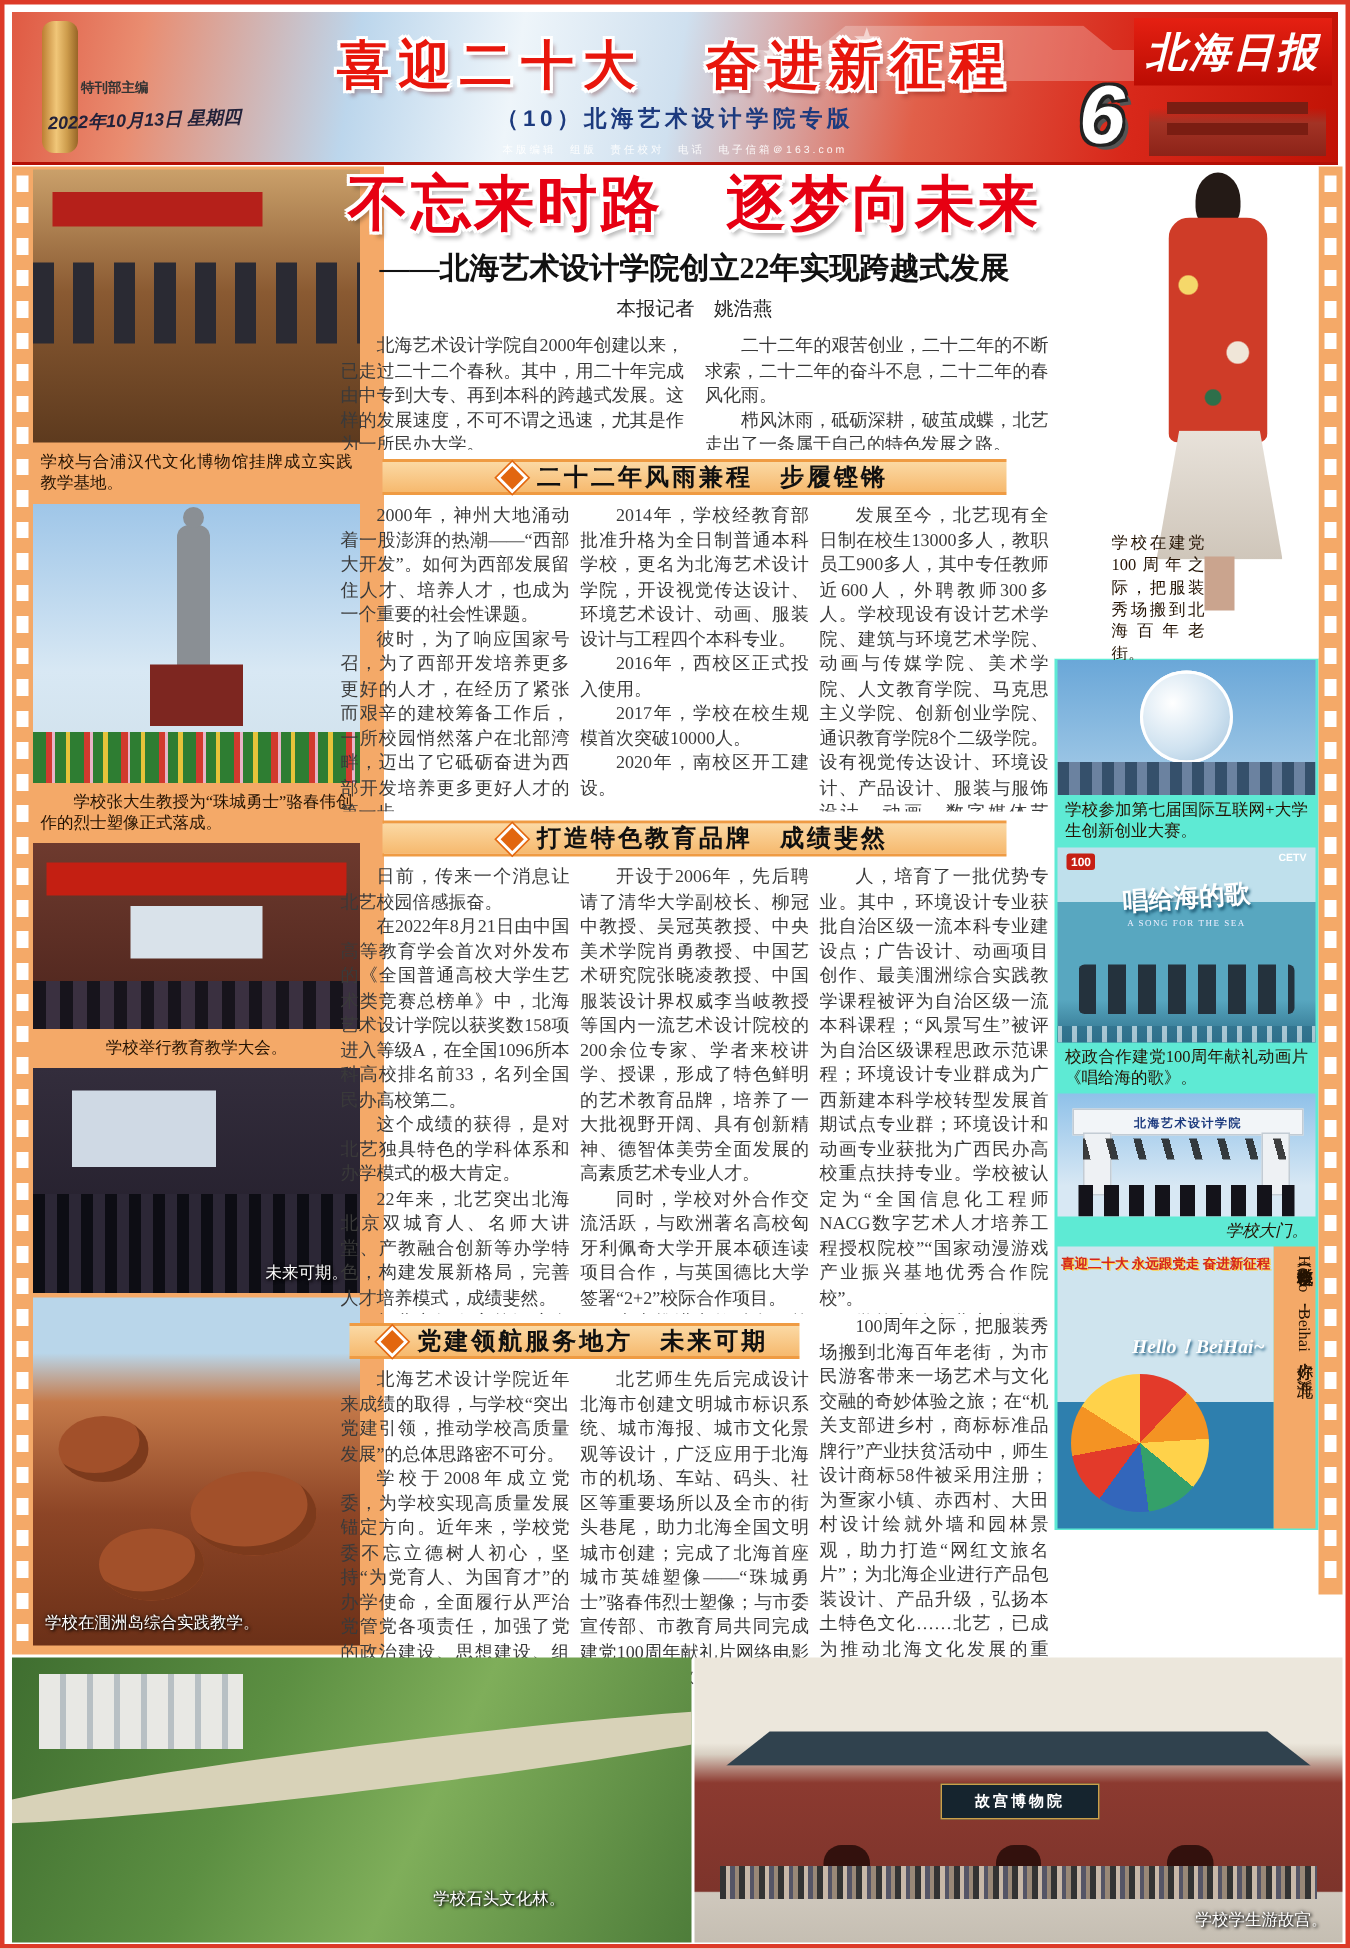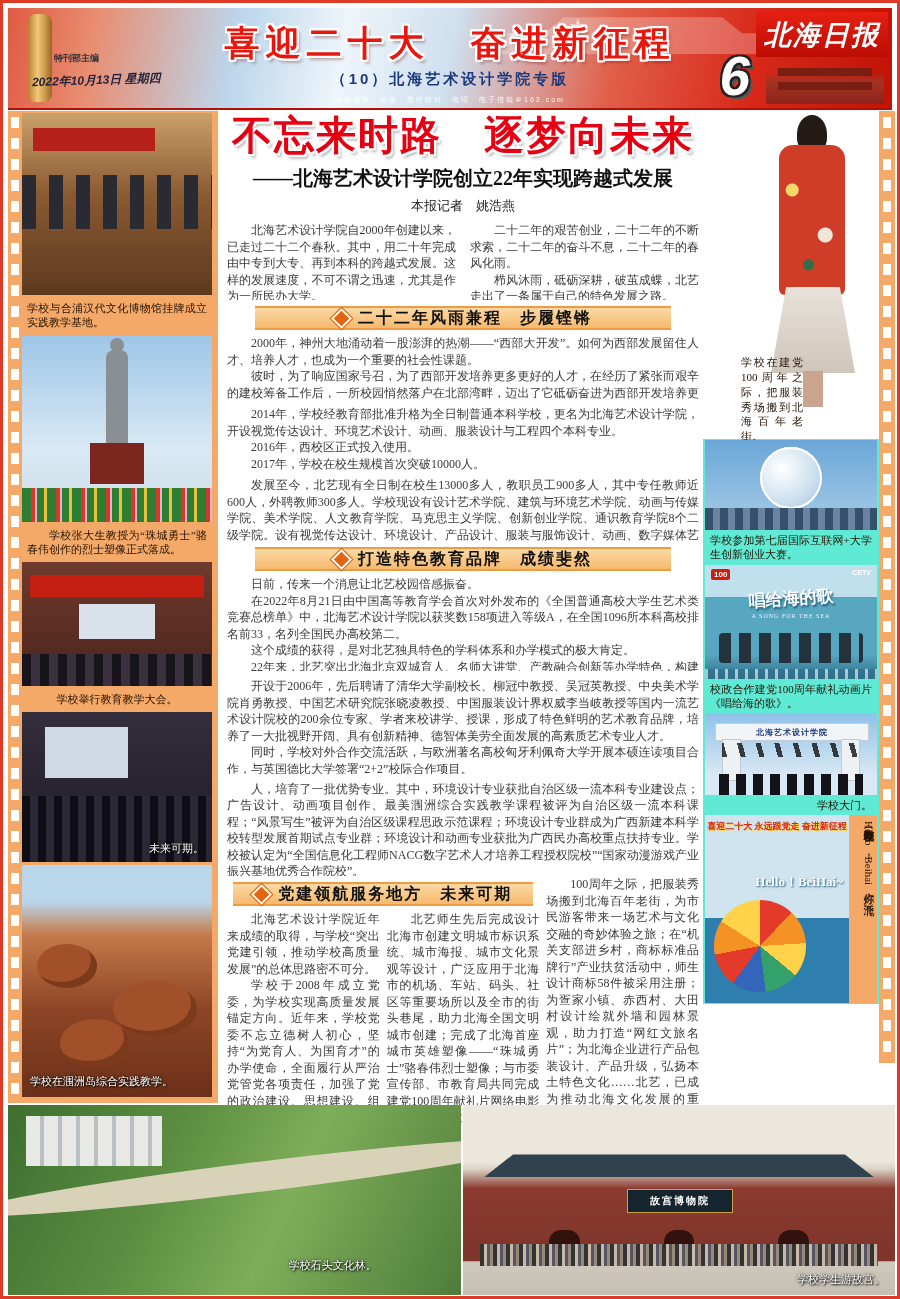--- a/index.html
+++ b/index.html
@@ -21,21 +21,21 @@
   .contact-line{position:absolute;left:0;right:0;top:87px;text-align:center;font-size:7px;letter-spacing:2px;color:rgba(255,255,255,.9);font-family:"Liberation Sans",sans-serif;}
   .masthead{position:absolute;right:4px;top:4px;width:132px;height:45px;display:flex;align-items:center;justify-content:center;
     background:linear-gradient(180deg,#e52012,#bb0c03);color:#fff;font-size:27px;font-weight:900;font-style:italic;letter-spacing:2px;}
   .page-number{position:absolute;right:142px;top:36px;font-size:55px;font-weight:900;font-style:italic;color:#fff;font-family:"Liberation Sans",sans-serif;
     text-shadow:-2px -2px 0 #222,2px -2px 0 #222,-2px 2px 0 #222,2px 2px 0 #222,4px 4px 0 #555;}
   .gate-deco{position:absolute;right:8px;top:56px;width:118px;height:40px;
     background:linear-gradient(180deg,rgba(0,0,0,0) 0 20%,#a33325 45%,#8c2318 100%);}
   .gate-deco:before{content:"";position:absolute;left:10%;top:10%;width:80%;height:8px;background:#7a1d12;box-shadow:0 14px 0 0 #7a1d12;}
   
   .strip{position:absolute;background:#f4a968;}
-  .strip-left{left:5px;top:108px;width:210px;height:992px;padding:2px 6px 2px 14px;box-sizing:border-box;display:flex;flex-direction:column;gap:3px;}
+  .strip-left{left:5px;top:108px;width:248px;height:992px;padding:2px 16px 2px 14px;box-sizing:border-box;display:flex;flex-direction:column;gap:3px;}
   .perf{position:absolute;top:6px;bottom:6px;width:8px;background-image:repeating-linear-gradient(180deg,#fff 0 11px,rgba(255,255,255,0) 11px 21px);}
   .perf-l{left:3px;}
   .photo{position:relative;overflow:hidden;flex:0 0 auto;}
   .caption{font-size:11px;line-height:1.3;color:#241303;padding:3px 5px;text-align:justify;}
   .caption.ind{text-indent:2em;}
   .ovl-cap{position:absolute;font-size:11px;color:#fff;text-shadow:0 0 3px #000,1px 1px 2px #000;}
   
   .ph-museum{height:182px;background:linear-gradient(180deg,#caa06a 0%,#8a5a32 45%,#5d3a1e 100%);}
   .ph-museum .redbanner{position:absolute;left:6%;top:8%;width:64%;height:13%;background:#b5201a;}
   .ph-museum .people{position:absolute;left:0;top:34%;width:100%;height:30%;background:repeating-linear-gradient(90deg,#2a2a33 0 14px,rgba(0,0,0,0) 14px 27px);}
@@ -62,54 +62,54 @@
   .model-dress{position:absolute;left:20px;top:30px;width:66px;height:150px;border-radius:14px 14px 6px 6px;
      background:radial-gradient(circle at 20% 30%,#f5d86a 0 6px,rgba(0,0,0,0) 7px),radial-gradient(circle at 70% 60%,#f0e6d8 0 7px,rgba(0,0,0,0) 8px),radial-gradient(circle at 45% 80%,#2e6f4a 0 5px,rgba(0,0,0,0) 6px),#cf3c28;}
   .model-skirt{position:absolute;left:12px;top:172px;width:84px;height:86px;background:linear-gradient(180deg,#e8e2da,#cfc6ba);clip-path:polygon(18% 0,82% 0,100% 100%,0 100%);}
   .model-legs{position:absolute;left:44px;top:256px;width:20px;height:36px;background:#caa48e;}
   .model-cap{position:absolute;left:2px;top:244px;width:62px;font-size:11px;line-height:1.35;color:#241303;text-align:justify;margin-left:36px;}
   .rphoto-block{background:#5eead4;padding:1px 2px;}
   .ph-globe{height:90px;background:linear-gradient(180deg,#6aa7d8,#a8cde8);}
   .ph-globe .sphere{position:absolute;left:32%;top:8%;width:62px;height:62px;border-radius:50%;
      background:radial-gradient(circle at 35% 35%,#ffffff,#cfe2f0 55%,#9fc0da);box-shadow:inset 0 0 0 2px #fff,inset 0 14px 0 -12px #fff,inset 0 -14px 0 -12px #fff;}
   .ph-globe .crowd{position:absolute;left:0;bottom:0;width:100%;height:24%;background:repeating-linear-gradient(90deg,#35506b 0 8px,#6b82a0 8px 15px);}
-  .ph-poster{height:114px;background:linear-gradient(180deg,#bfe0ec 0 28%,#58a7c0 28% 78%,#2e6f8a 100%);}
+  .ph-poster{height:130px;background:linear-gradient(180deg,#bfe0ec 0 28%,#58a7c0 28% 78%,#2e6f8a 100%);}
   .poster-badge{position:absolute;left:6px;top:4px;font-size:8px;font-weight:bold;color:#fff;background:#c62015;padding:1px 3px;border-radius:2px;font-family:"Liberation Sans",sans-serif;}
   .poster-cetv{position:absolute;right:6px;top:4px;font-size:7px;font-weight:bold;color:#fff;font-family:"Liberation Sans",sans-serif;}
   .poster-title{position:absolute;left:0;right:0;top:22px;text-align:center;font-size:17px;font-weight:900;color:#fff;transform:rotate(-4deg);text-shadow:1px 2px 2px #1d5a74;}
   .poster-sub{position:absolute;left:0;right:0;top:48px;text-align:center;font-size:6px;color:#eef;letter-spacing:1px;}
   .ph-poster .kids{position:absolute;left:8%;bottom:14%;width:84%;height:26%;background:repeating-linear-gradient(90deg,#24323d 0 12px,rgba(0,0,0,0) 12px 20px);border-radius:4px;}
   .ph-poster .credits{position:absolute;left:0;bottom:0;width:100%;height:8%;background:repeating-linear-gradient(90deg,#d8e6ec 0 3px,#2e6f8a 3px 10px);opacity:.7;}
   .ph-gate{height:82px;background:linear-gradient(180deg,#8fc1e9,#d8e8f4 75%);}
   .gate-beam{position:absolute;left:6%;top:12%;width:88%;height:20%;background:#f2f5f8;border:1px solid #c3ccd4;display:flex;align-items:center;justify-content:center;}
   .gate-name{font-size:8px;letter-spacing:1px;color:#1c3a7e;font-weight:bold;white-space:nowrap;}
   .gate-col{position:absolute;top:32%;width:10%;height:48%;background:#eef1f4;border:1px solid #c3ccd4;}
   .gate-caps{position:absolute;left:10%;top:36%;width:80%;height:18%;background:repeating-linear-gradient(75deg,#111 0 5px,rgba(0,0,0,0) 5px 18px);opacity:.8;}
   .gate-grads{position:absolute;left:8%;bottom:0;width:84%;height:26%;background:repeating-linear-gradient(90deg,#14131a 0 10px,rgba(0,0,0,0) 10px 17px);}
   .balloon-row{display:flex;height:188px;}
   .ph-balloon{flex:1;background:linear-gradient(180deg,#cfe4ee 0 55%,#2e7fae 55% 100%);}
   .balloon{position:absolute;left:6%;bottom:6%;width:92px;height:92px;border-radius:50%;
     background:conic-gradient(#e33a2a 0 12%,#f49323 12% 24%,#ffd24a 24% 36%,#34a06a 36% 48%,#3366bb 48% 60%,#e33a2a 60% 72%,#f49323 72% 84%,#ffd24a 84% 100%);}
   .balloon-slogan{position:absolute;left:0;right:0;top:5px;text-align:center;font-size:9px;font-weight:bold;color:#d5261a;text-shadow:1px 1px 0 #ffd24a;white-space:nowrap;}
-  .balloon-hello{position:absolute;right:6px;top:58px;font-size:13px;font-weight:bold;color:#fff;text-shadow:1px 1px 2px #17597e;}
+  .balloon-hello{position:absolute;right:6px;top:58px;font-size:13px;font-style:italic;font-weight:bold;color:#fff;text-shadow:1px 1px 2px #17597e;}
   .vert-cap{width:28px;background:#f4a968;color:#241303;font-size:11px;line-height:1.2;writing-mode:vertical-rl;padding:6px 2px;box-sizing:border-box;}
   
   .center{position:absolute;left:224px;top:108px;width:472px;height:988px;}
   .headline-title{margin-top:4px;text-align:center;font-size:40px;line-height:1.05;font-weight:900;letter-spacing:2px;color:#e60012;font-family:Liberation Serif, serif;
     text-shadow:-2px -2px 0 #fff,2px -2px 0 #fff,-2px 2px 0 #fff,2px 2px 0 #fff,0 -2px 0 #fff,0 2px 0 #fff,-2px 0 0 #fff,2px 0 0 #fff,3px 4px 3px rgba(0,0,0,.28);}
   .headline-sub{margin-top:8px;text-align:center;font-size:20px;font-weight:bold;color:#111;}
   .byline{margin-top:5px;text-align:center;font-size:13px;color:#222;}
   .intro{display:flex;gap:14px;margin-top:7px;height:78px;overflow:hidden;}
   .intro > div{flex:1;overflow:hidden;}
   .col p,.intro p{margin:0;text-indent:2em;text-align:justify;font-size:12px;line-height:16.5px;color:#3a3a3a;}
   .sec-head{display:flex;align-items:center;justify-content:center;gap:9px;height:20px;margin:6px auto 5px;width:88%;
     background:linear-gradient(180deg,#fbd9a4,#f6b96e);border-top:2px solid #ef9b43;border-bottom:2px solid #ef9b43;
     font-weight:bold;font-size:16px;letter-spacing:2px;color:#101010;font-family:"Liberation Sans",sans-serif;}
   .diamond{width:11px;height:11px;background:#e2660f;border:2px solid #fff;outline:1px solid #e2660f;transform:rotate(45deg);flex:0 0 auto;}
-  .cols3{display:flex;gap:7px;overflow:hidden;flex-direction:column;}
+  .cols3{display:flex;gap:7px;overflow:hidden;}
   .cols3 .col{flex:1;overflow:hidden;}
   .h-sec1{height:206px;}
   .h-sec2{height:300px;}
   .sec3{display:grid;grid-template-columns:1fr 1fr 1fr;column-gap:7px;height:252px;overflow:hidden;}
   .sec3 .sec-head{grid-column:1/3;width:96%;}
   .sec3 .c1{grid-column:1;grid-row:2;overflow:hidden;}
   .sec3 .c2{grid-column:2;grid-row:2;overflow:hidden;}
   .sec3 .c3{grid-column:3;grid-row:1/3;overflow:hidden;}
   
   .bphoto{position:absolute;top:1102px;height:190px;overflow:hidden;}
@@ -286,21 +286,21 @@
 
       <div class="photo ph-gate">
         <div class="gate-beam">
           <span class="gate-name">北海艺术设计学院</span>
         </div>
         <div class="gate-col" style="left:10%;"></div>
         <div class="gate-col" style="right:10%;"></div>
         <div class="gate-caps"></div>
         <div class="gate-grads"></div>
       </div>
-      <div class="caption" style="text-align:right;">学校大门。</div>
+      <div class="caption" style="text-align:right;font-style:italic;">学校大门。</div>
 
       <div class="balloon-row">
         <div class="photo ph-balloon">
           <div class="balloon-slogan">喜迎二十大 永远跟党走 奋进新征程</div>
           <div class="balloon"></div>
           <div class="balloon-hello">Hello！BeiHai~</div>
         </div>
         <div class="vert-cap">校政合作微电影《Hello！Beihai你好！北海》。</div>
       </div>
     </div>

